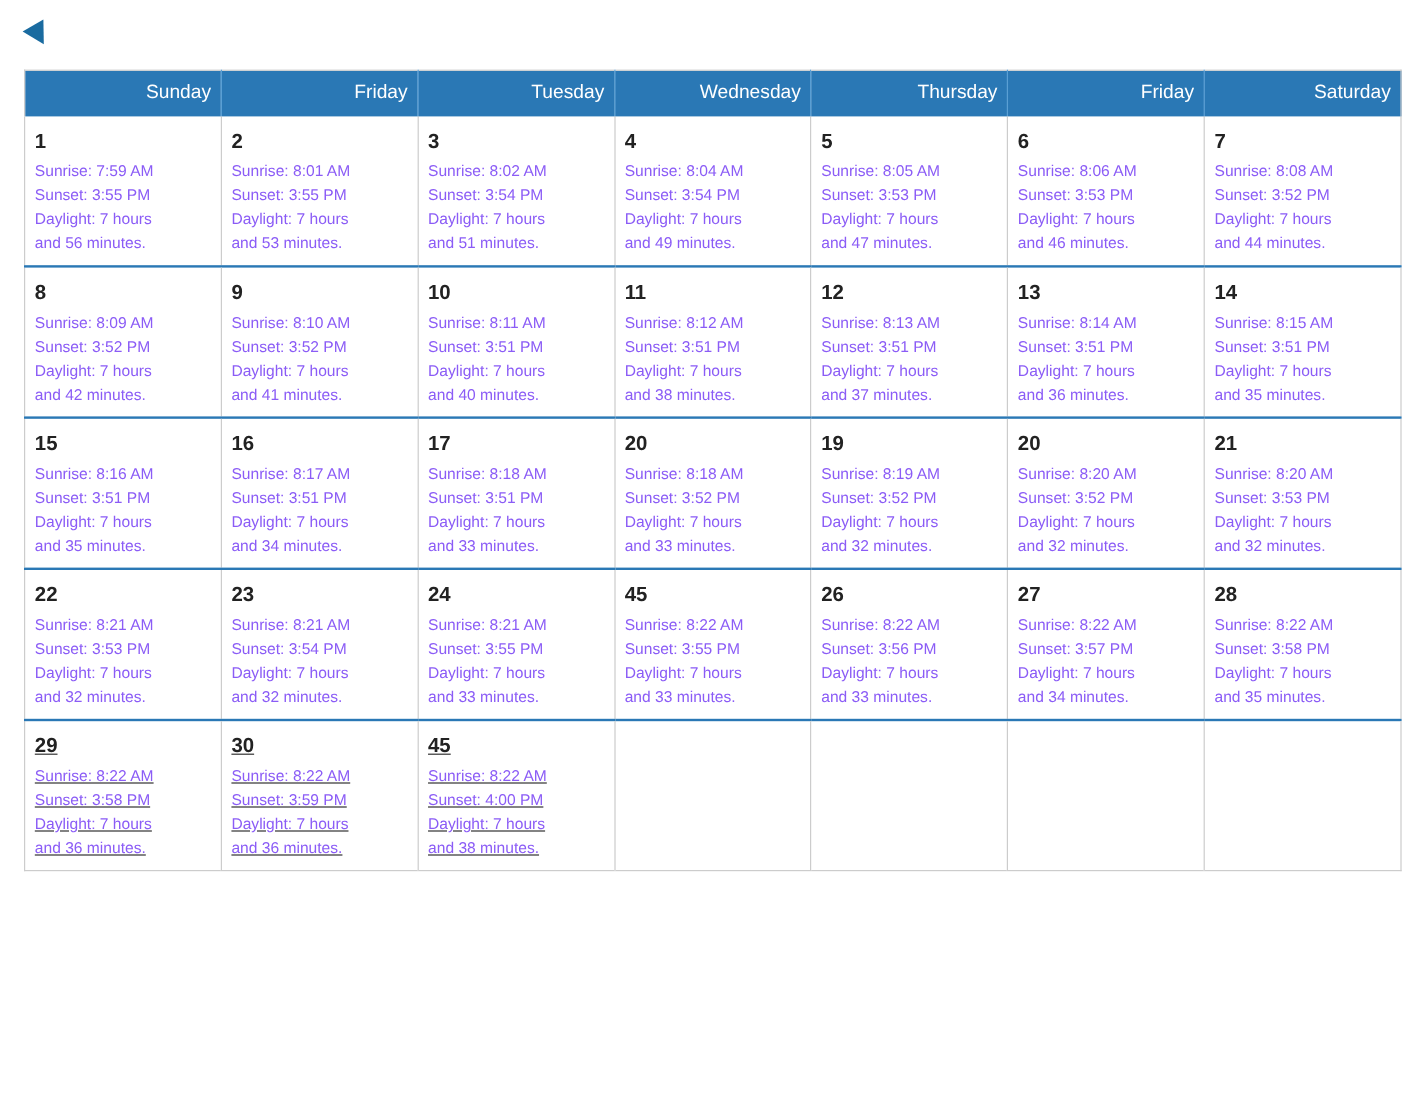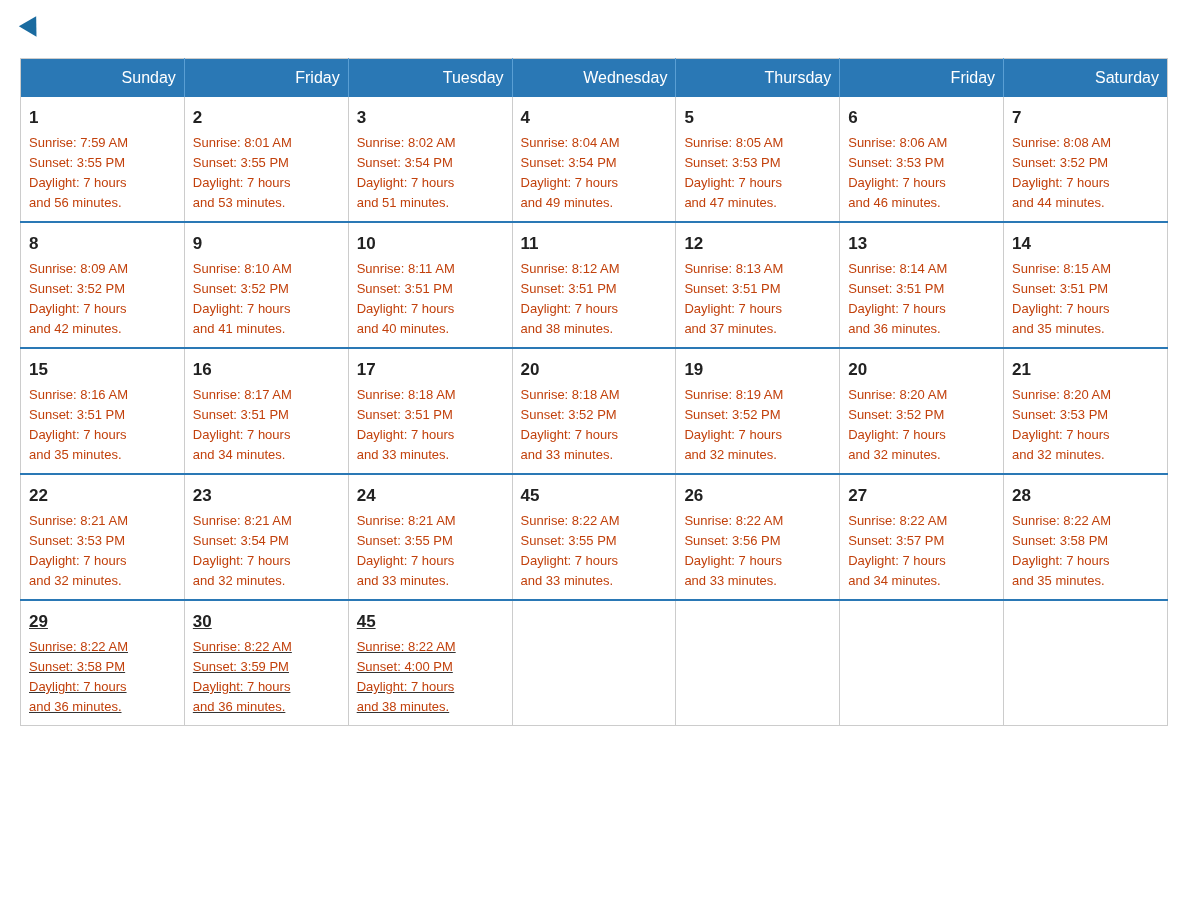--- a/index.html
+++ b/index.html
@@ -86,21 +86,21 @@
     .calendar td:last-child { border-right: none; }
     .calendar tr:last-child td { border-bottom: none; text-decoration: underline; }
     .day-number {
       font-size: 17px;
       font-weight: bold;
       color: #222;
       display: block;
       margin-bottom: 2px;
     }
     .day-info {
-      color: #c2410c;
+      color: #8b5cf6;
       font-size: 13px;
       line-height: 1.55;
     }
     .empty-cell { background: #fff; }
   </style>
 </head>
 <body>
 
 <div class="header">
   <div class="logo">

